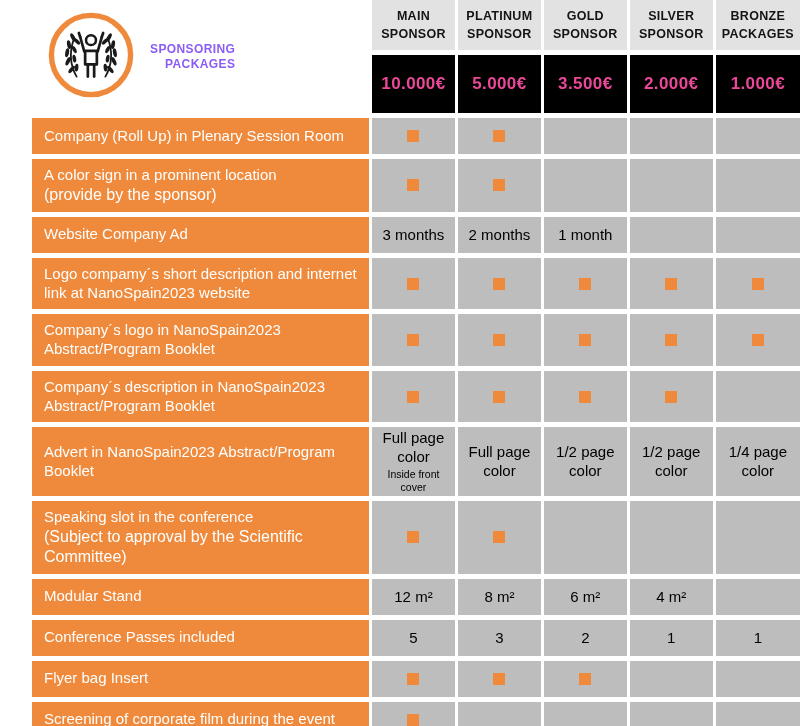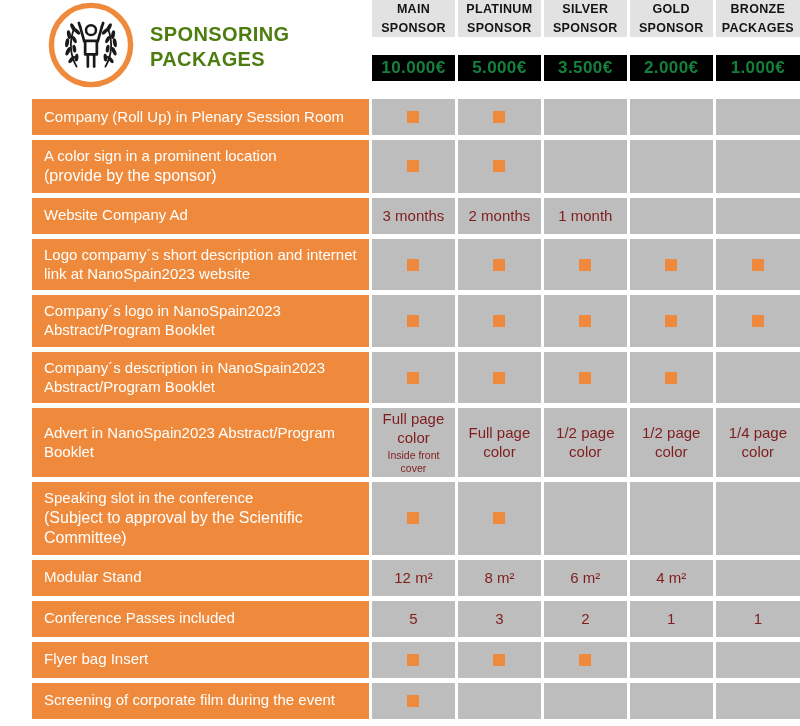--- a/index.html
+++ b/index.html
@@ -34,47 +34,48 @@
   .corner{
     grid-row:span 2;
     background:#fff;
     display:flex;
     align-items:center;
     gap:14px;
     padding-left:46px;
   }
   .brand-title{
     font-weight:bold;
-    font-size:20px;
+    font-size:12px;
     line-height:1.25;
     letter-spacing:.4px;
-    color:#4d7c0f;
+    color:#8b5cf6;
+    text-align:right;
   }
   
   .tier-cell{
     background:var(--header-gray);
     color:#141414;
     font-weight:bold;
     font-size:12.5px;
     letter-spacing:.3px;
     line-height:1.45;
-    height:37px;
+    height:50px;
     display:flex;
     align-items:center;
     justify-content:center;
     text-align:center;
     padding:2px 6px;
   }
   .price-cell{
     background:var(--price-black);
-    color:#15803d;
+    color:#ec4899;
     font-weight:bold;
     font-size:17px;
     letter-spacing:.4px;
-    height:26px;
+    height:58px;
     display:flex;
     align-items:center;
     justify-content:center;
   }
   
   .label-cell{
     background:var(--orange);
     color:#fff;
     display:flex;
     flex-direction:column;
@@ -91,21 +92,21 @@
   }
   .data-cell{
     background:var(--cell-gray);
     display:flex;
     flex-direction:column;
     align-items:center;
     justify-content:center;
     text-align:center;
     font-size:15px;
     line-height:1.22;
-    color:#7f1d1d;
+    color:#000000;
     min-height:36px;
     padding:2px 4px;
   }
   .sq{
     width:12px;
     height:12px;
     background:var(--orange);
     display:block;
   }
   .subval{
@@ -168,22 +169,22 @@
         </svg>
       </span>
       <div class="brand-title">
         <div>SPONSORING</div>
         <div>PACKAGES</div>
       </div>
     </div>
 
   <div class="tier-cell">MAIN SPONSOR</div>
       <div class="tier-cell">PLATINUM SPONSOR</div>
+      <div class="tier-cell">GOLD SPONSOR</div>
       <div class="tier-cell">SILVER SPONSOR</div>
-      <div class="tier-cell">GOLD SPONSOR</div>
       <div class="tier-cell">BRONZE PACKAGES</div>
       <div class="price-cell">10.000€</div>
       <div class="price-cell">5.000€</div>
       <div class="price-cell">3.500€</div>
       <div class="price-cell">2.000€</div>
       <div class="price-cell">1.000€</div>
       <div class="row"><div class="label-cell">
           <div>Company (Roll Up) in Plenary Session Room</div>
         </div><div class="data-cell">
           <div class="sq"></div>

